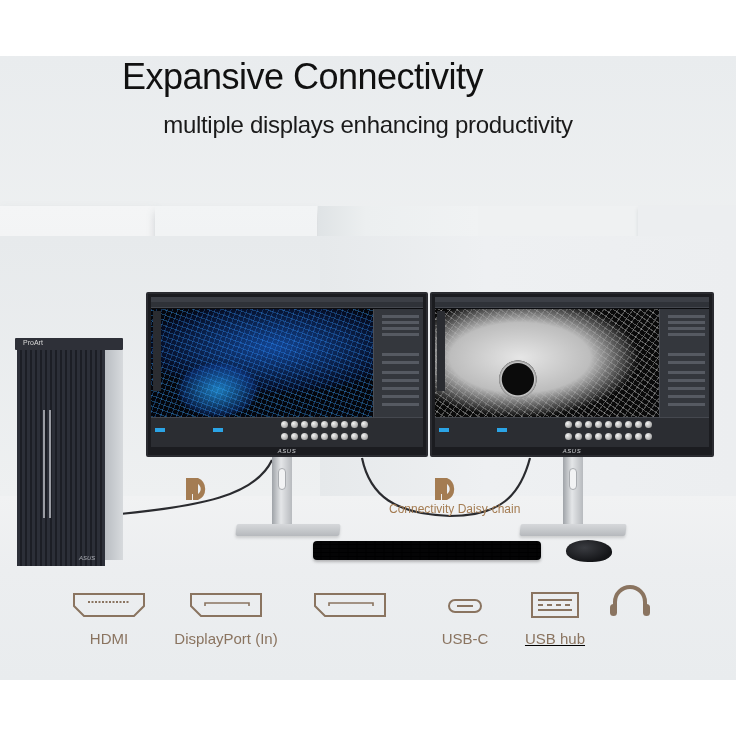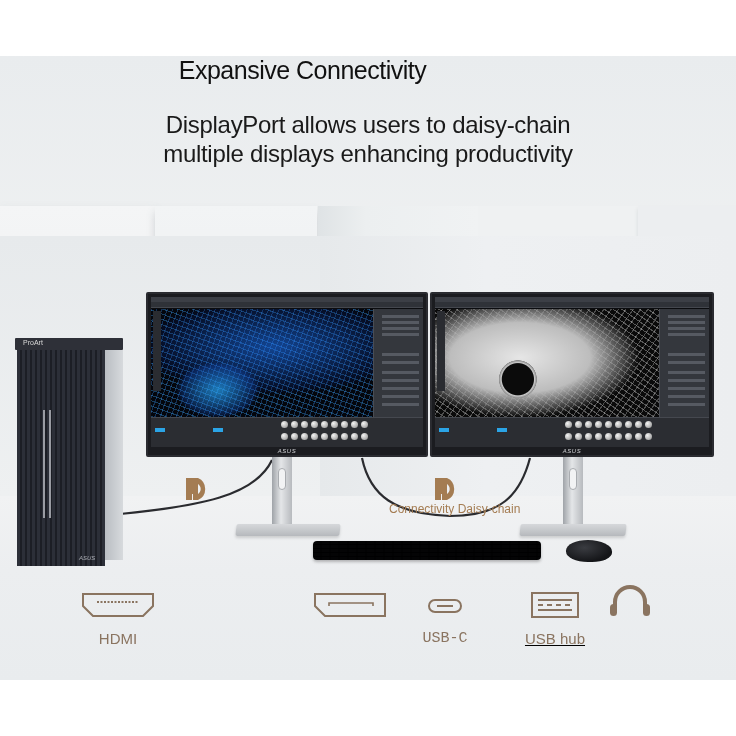--- a/index.html
+++ b/index.html
@@ -17,21 +17,21 @@
   .tile.t2 { left: 155px; top: 150px; width: 162px; height: 160px; background: linear-gradient(180deg,#f2f4f5,#eceef0); box-shadow: 0 6px 8px rgba(120,130,135,.3); }
   .tile.t3 { left: 318px; top: 150px; width: 160px; height: 160px; background: linear-gradient(90deg,#dfe3e5,#eceff0 30%,#f0f2f3); }
   .tile.t4 { left: 478px; top: 150px; width: 160px; height: 160px; background: #eff1f2; }
   .tile.t5 { left: 638px; top: 150px; width: 98px; height: 160px; background: #eceef0; box-shadow: 0 3px 4px rgba(120,130,135,.2); }
   .tile.t6 { left: 0; top: 180px; width: 320px; height: 260px; background: linear-gradient(180deg,#e7eaec,#eef0f1); }
   .tile.t7 { left: 320px; top: 180px; width: 416px; height: 260px; background: linear-gradient(90deg,#e6e9eb,#eef0f2 40%,#eceef0); }
   .desk { position: absolute; left: 0; top: 440px; width: 736px; height: 184px; background: linear-gradient(180deg,#f1f2f3 0%,#eceef0 40%,#e9ecee 100%); }
 
   .headline {
     position: absolute; left: 0; top: 0; width: 605px; text-align: center;
-    font-size: 25px; color: #111; letter-spacing: -0.5px; font-weight: 400;
+    font-size: 36px; color: #111; letter-spacing: -0.5px; font-weight: 400;
   }
   .subhead {
     position: absolute; left: 0; top: 54px; width: 736px; text-align: center;
     font-size: 24px; color: #1a1a1a; line-height: 29px; letter-spacing: -0.3px;
   }
 
   
   .tower { position: absolute; left: 15px; top: 282px; width: 108px; height: 228px; }
   .tower-top { position: absolute; left: 0; top: 0; width: 108px; height: 12px; background: #2e3038; border-radius: 1px; }
   .tower-brand { position: absolute; left: 8px; top: 1px; font-size: 7px; color: #d8d8d8; }
@@ -101,21 +101,20 @@
   <div class="tile t2"></div>
   <div class="tile t3"></div>
   <div class="tile t4"></div>
   <div class="tile t5"></div>
   <div class="tile t6"></div>
   <div class="tile t7"></div>
   <div class="desk"></div>
 
   <h1 class="headline">Expansive Connectivity</h1>
   <div class="subhead">
-    <div>DisplayPort allows users to daisy-chain</div>
     <div>multiple displays enhancing productivity</div>
   </div>
 
   <svg class="cable" viewBox="0 0 736 624">
     <path d="M120 458 C 200 450, 255 440, 272 404" stroke="#2a2b2f" stroke-width="2.2" fill="none"></path>
     <path d="M362 402 C 370 440, 395 458, 450 460 C 500 460, 520 440, 530 402" stroke="#2a2b2f" stroke-width="2.2" fill="none"></path>
   </svg>
 
   <div class="tower">
     <div class="tower-top">
@@ -236,34 +235,41 @@
   <svg class="dp-logo" style="left:433px; top:420px;" viewBox="0 0 28 26">
     <path d="M2 2 H14 A12 12 0 0 1 14 24 H9 V18 H14 A6 6 0 0 0 14 8 H8 V24 H2 Z" fill="#a47c52"></path>
     <rect x="8" y="8" width="6" height="10" fill="#a47c52"></rect>
   </svg>
   <div class="dp-label" style="left:389px; top:446px;">Connectivity  Daisy-chain</div>
 
   <div class="keyboard"></div>
   <div class="mouse"></div>
 
   <div class="ports">
-    <div class="port" style="left:75px; width:86px;">
+    <div class="port" style="left:66px; width:86px;">
       <svg width="74" height="26" viewBox="0 0 74 26">
         <path d="M2 2 H72 V14 L62 24 H12 L2 14 Z" fill="none" stroke="#8a7460" stroke-width="2"></path>
         <line x1="16" y1="10" x2="58" y2="10" stroke="#8a7460" stroke-width="2" stroke-dasharray="2 1.5"></line>
       </svg>
       <span class="port-label">HDMI</span>
+    </div>
+    <div class="port" style="left:166px; width:120px;">
+      <svg width="74" height="26" viewBox="0 0 74 26">
+        <path d="M2 2 H72 V24 H12 L2 14 Z" fill="none" stroke="#8a7460" stroke-width="2"></path>
+        <path d="M16 14 V11 H60 V14" fill="none" stroke="#8a7460" stroke-width="1.6"></path>
+      </svg>
+      <span class="port-label">DisplayPort (In)</span>
     </div>
     <div class="port" style="left:298px; width:104px;">
       <svg width="74" height="26" viewBox="0 0 74 26">
         <path d="M2 2 H72 V24 H12 L2 14 Z" fill="none" stroke="#8a7460" stroke-width="2"></path>
         <path d="M16 14 V11 H60 V14" fill="none" stroke="#8a7460" stroke-width="1.6"></path>
       </svg>
     </div>
-    <div class="port" style="left:416px; width:58px;font-family:Liberation Mono, monospace;">
+    <div class="port" style="left:436px; width:58px;">
       <svg width="36" height="26" viewBox="0 0 36 26">
         <rect x="2" y="8" width="32" height="12" rx="6" fill="none" stroke="#8a7460" stroke-width="2"></rect>
         <line x1="10" y1="14" x2="26" y2="14" stroke="#8a7460" stroke-width="2"></line>
       </svg>
       <span class="port-label">USB-C</span>
     </div>
     <div class="port" style="left:520px; width:70px;text-decoration:underline;">
       <svg width="50" height="26" viewBox="0 0 50 26">
         <rect x="2" y="1" width="46" height="24" fill="none" stroke="#8a7460" stroke-width="2"></rect>
         <line x1="8" y1="8" x2="42" y2="8" stroke="#8a7460" stroke-width="2"></line>

